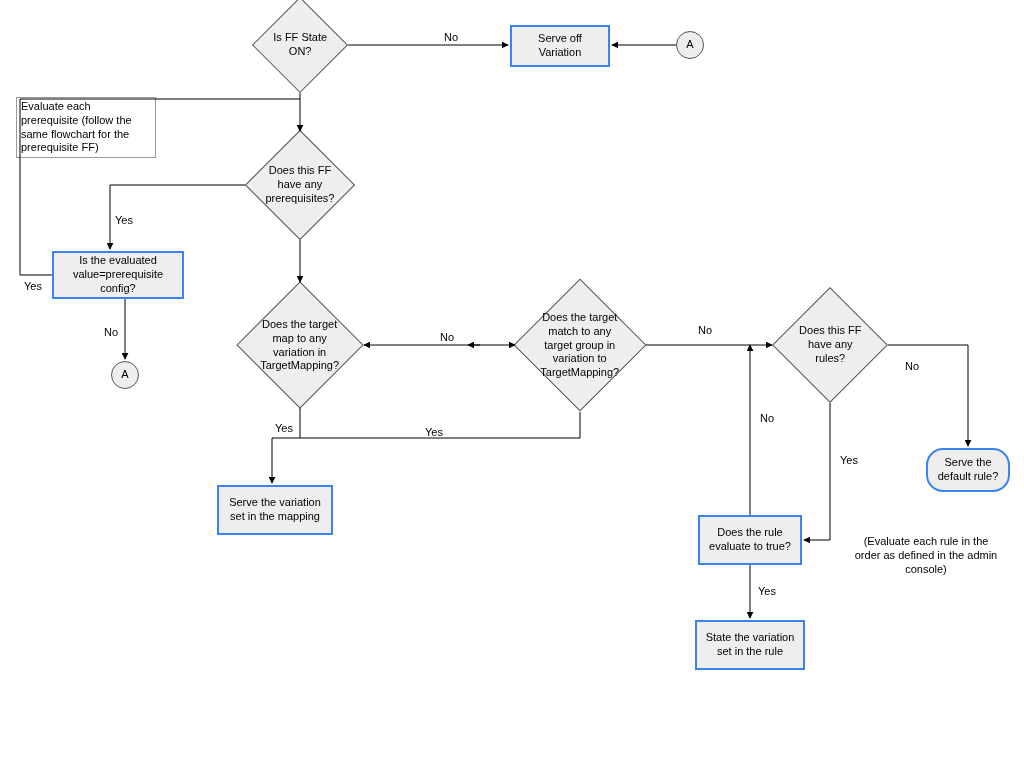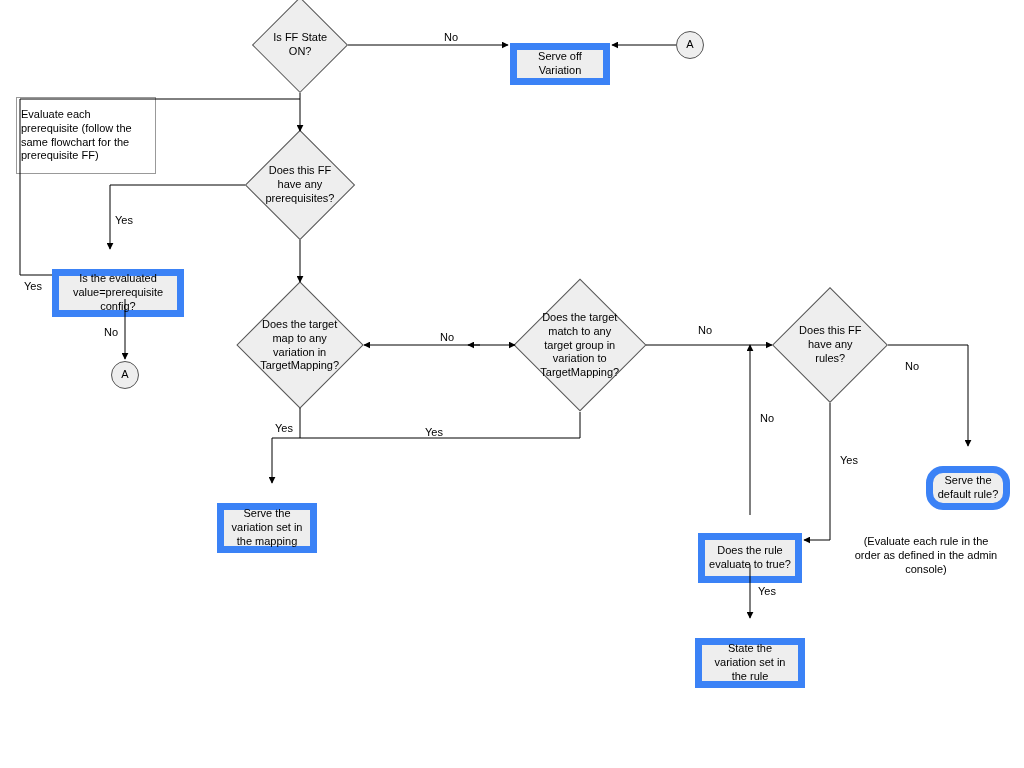--- a/index.html
+++ b/index.html
@@ -19,22 +19,21 @@
     box-sizing: border-box;
     display: flex;
     align-items: center;
     justify-content: center;
     text-align: center;
     line-height: 1.25;
     padding: 4px;
   }
   .process {
     background: #eeeeee;
-    border: 7px solid #3b82f6;
-    margin-top: 18px;
+    border: 2px solid #3b82f6;
   }
   .circle {
     background: #eeeeee;
     border: 1px solid #555;
     border-radius: 50%;
   }
   
   .diamond {
     background: #eeeeee;
     border: 1px solid #555;
@@ -95,37 +94,37 @@
 </div>
 
 <div class="node diamond" style="left:533px; top:298px; width:94px; height:94px;">
   <span class="label">Does the target match to any target group in variation to TargetMapping?</span>
 </div>
 
 <div class="node diamond" style="left:789px; top:304px; width:82px; height:82px;">
   <span class="label">Does this FF have any rules?</span>
 </div>
 
-<div class="node process" style="left:217px; top:485px; width:100px; height:50px;">
+<div class="node process" style="left:217px; top:485px; width:116px; height:50px;">
   <span>Serve the variation set in the mapping</span>
 </div>
 
 <div class="node process" style="left:698px; top:515px; width:104px; height:50px;">
   <span>Does the rule evaluate to true?</span>
 </div>
 
 <div class="node process" style="left:695px; top:620px; width:110px; height:50px;">
   <span>State the variation set in the rule</span>
 </div>
 
 <div class="node process" style="left:926px; top:448px; width:84px; height:44px;border-radius:17px;">
   <span>Serve the default rule?</span>
 </div>
 
-<div class="note" style="left:16px; top:97px; width:130px; border:1px solid #999; padding:10px 4px;">
+<div class="note" style="left:16px; top:97px; width:130px; border:1px solid #999; padding:2px 4px;">
   <span>Evaluate each prerequisite (follow the same flowchart for the prerequisite FF)</span>
 </div>
 
 <div class="note" style="left:851px; top:535px; width:150px;text-align:center;">
   <span>(Evaluate each rule in the order as defined in the admin console)</span>
 </div>
 
 <div class="edge-label" style="left:444px; top:31px;">No</div>
 <div class="edge-label" style="left:115px; top:214px;">Yes</div>
 <div class="edge-label" style="left:24px; top:280px;">Yes</div>

